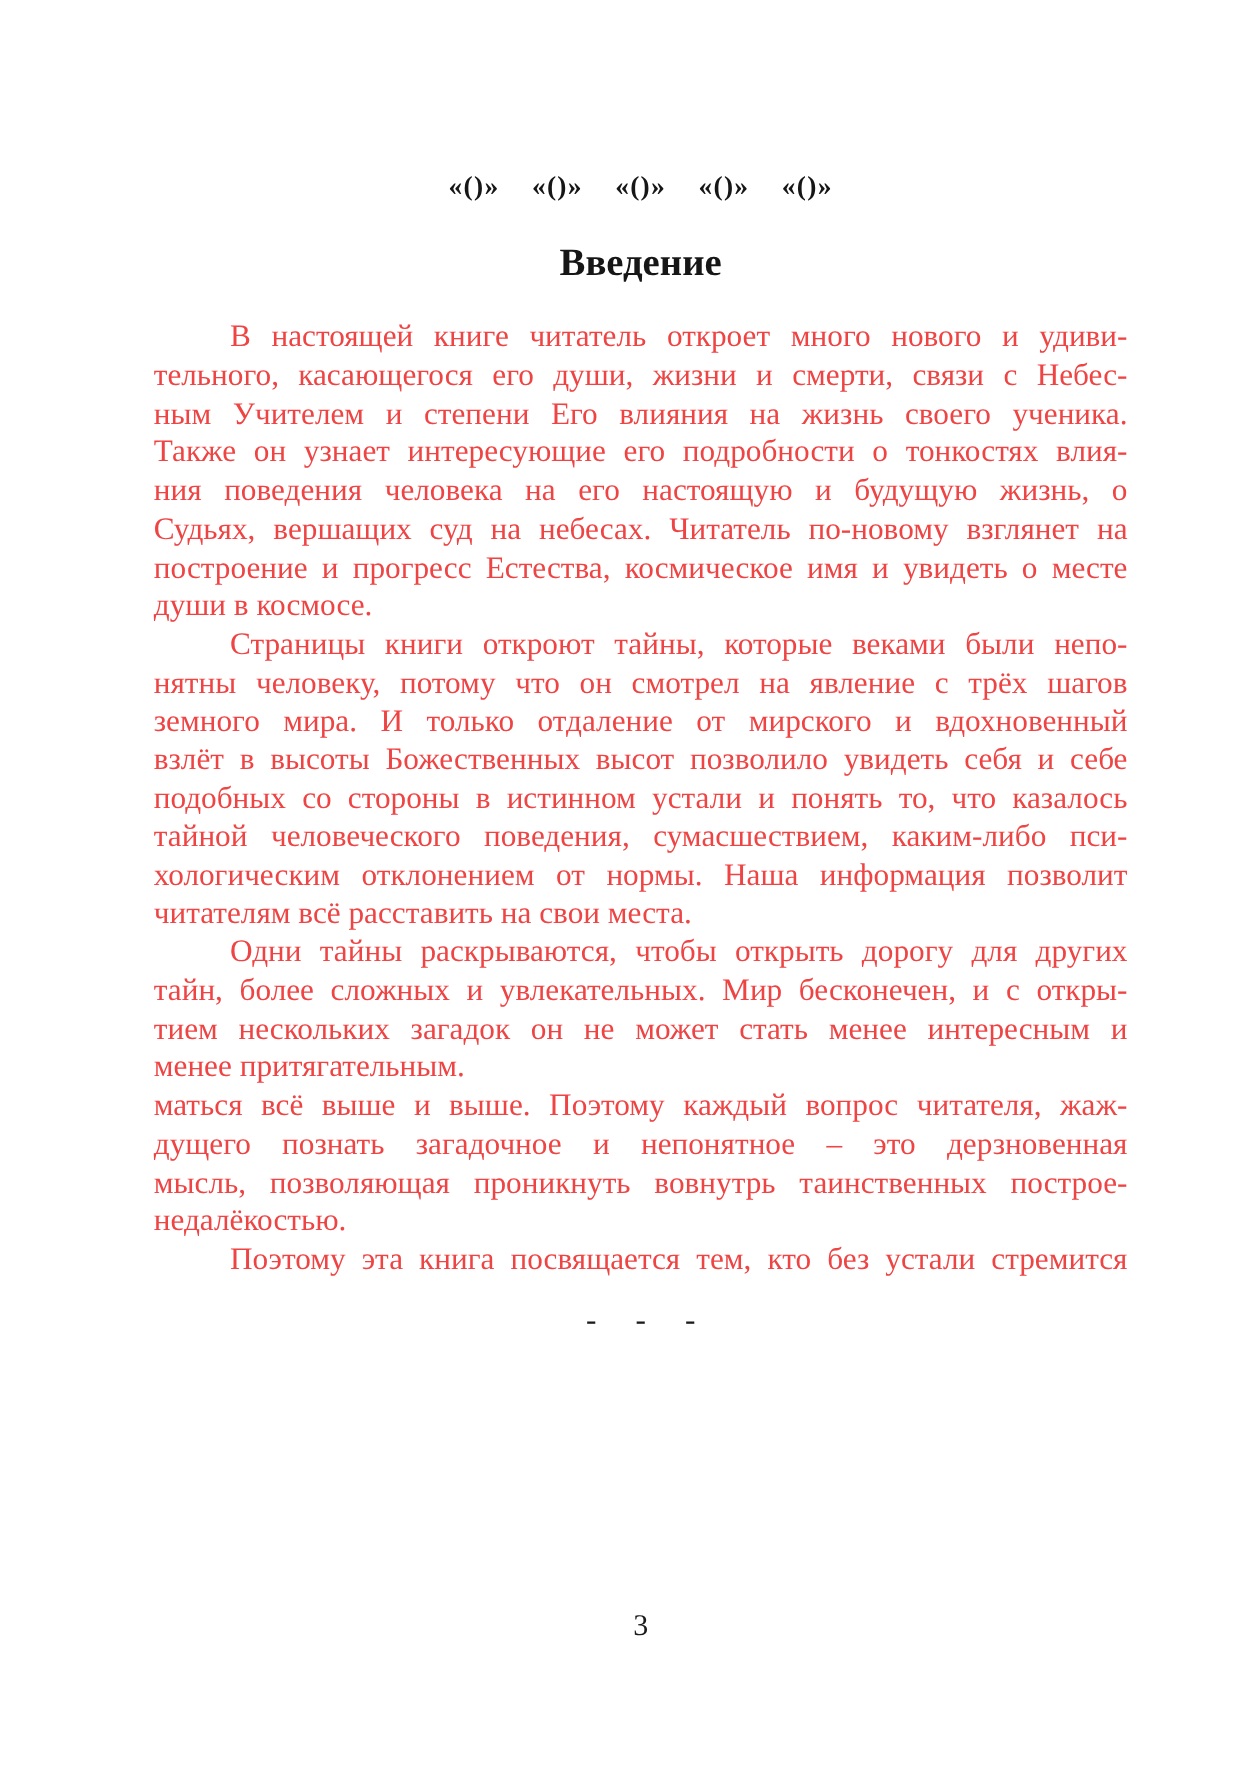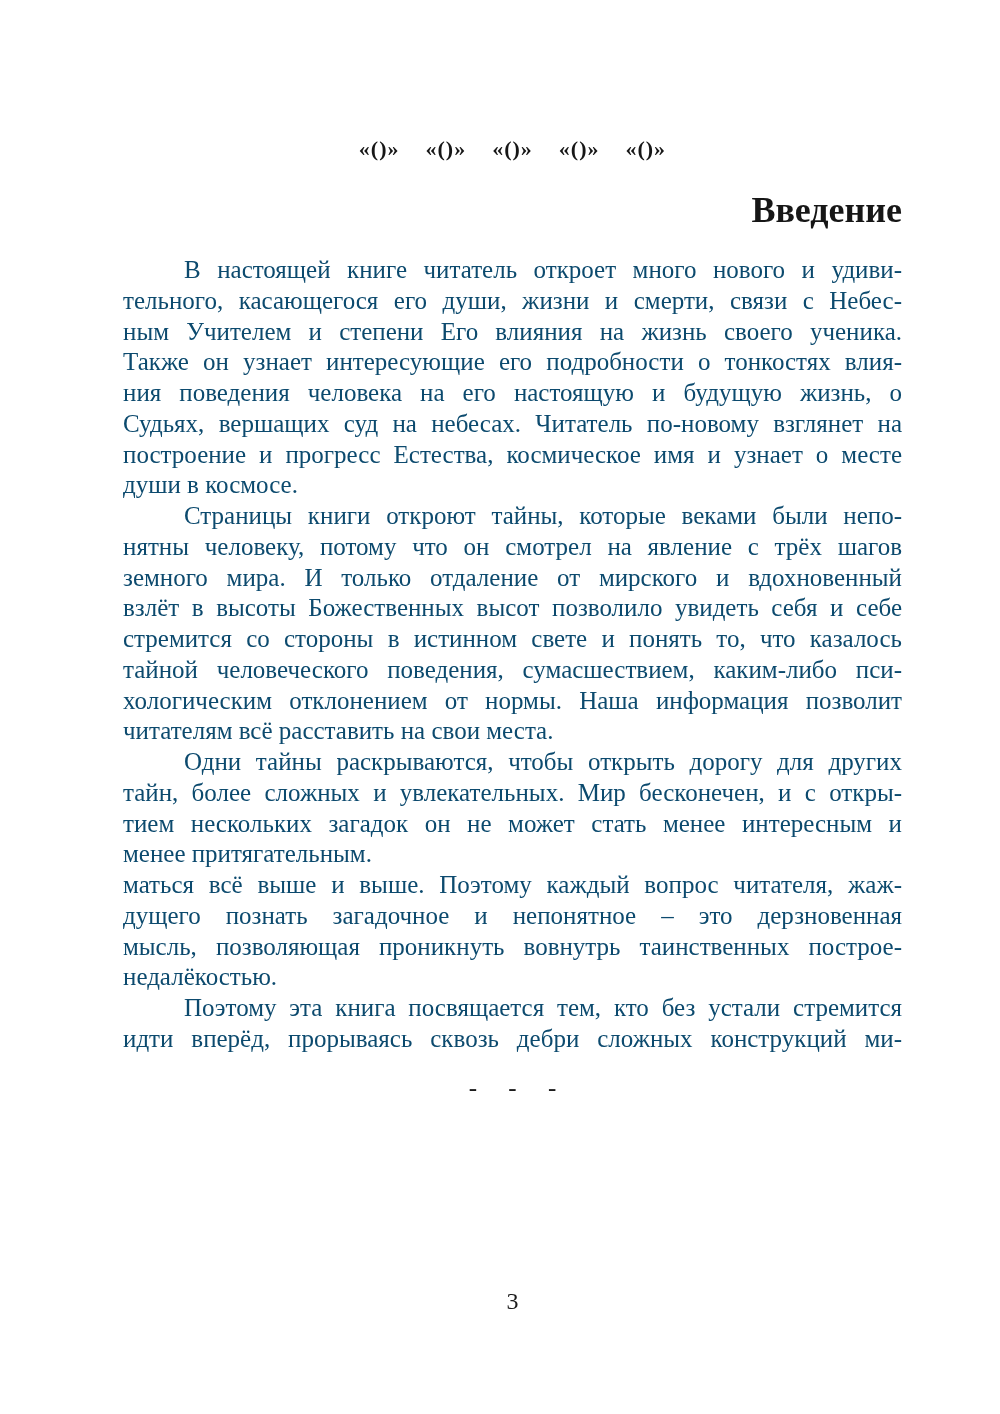--- a/index.html
+++ b/index.html
@@ -27,31 +27,31 @@
     text-align: center;
     font-size: 22px;
     font-weight: bold;
     line-height: 26px;
     letter-spacing: 1px;
     white-space: pre;
     color: #161616;
   }
   .title {
     margin: 31px 0 0 0;
-    text-align: right;
-    font-size: 36px;
+    text-align: center;
+    font-size: 31px;
     font-weight: bold;
     line-height: 34px;
     color: #161616;
   }
   .body-text {
     margin-top: 28px;
     font-size: 25px;
     line-height: 30.75px;
-    color: #0c4a6e;
+    color: #ef4444;
   }
   .line {
     text-align: justify;
     text-align-last: justify;
     white-space: nowrap;
   }
   .line.last {
     text-align-last: left;
     white-space: normal;
   }
@@ -83,37 +83,36 @@
   <div class="text-column">
     <div class="ornament">«()»    «()»    «()»    «()»    «()»</div>
     <h1 class="title">Введение</h1>
     <div class="body-text">
         <div class="line first">В настоящей книге читатель откроет много нового и удиви-</div>
         <div class="line">тельного, касающегося его души, жизни и смерти, связи с Небес-</div>
         <div class="line">ным Учителем и степени Его влияния на жизнь своего ученика.</div>
         <div class="line">Также он узнает интересующие его подробности о тонкостях влия-</div>
         <div class="line">ния поведения человека на его настоящую и будущую жизнь, о</div>
         <div class="line">Судьях, вершащих суд на небесах. Читатель по-новому взглянет на</div>
-        <div class="line">построение и прогресс Естества, космическое имя и узнает о месте</div>
+        <div class="line">построение и прогресс Естества, космическое имя и увидеть о месте</div>
         <div class="line last">души в космосе.</div>
         <div class="line first">Страницы книги откроют тайны, которые веками были непо-</div>
         <div class="line">нятны человеку, потому что он смотрел на явление с трёх шагов</div>
         <div class="line">земного мира. И только отдаление от мирского и вдохновенный</div>
         <div class="line">взлёт в высоты Божественных высот позволило увидеть себя и себе</div>
-        <div class="line">стремится со стороны в истинном свете и понять то, что казалось</div>
+        <div class="line">подобных со стороны в истинном устали и понять то, что казалось</div>
         <div class="line">тайной человеческого поведения, сумасшествием, каким-либо пси-</div>
         <div class="line">хологическим отклонением от нормы. Наша информация позволит</div>
         <div class="line last">читателям всё расставить на свои места.</div>
         <div class="line first">Одни тайны раскрываются, чтобы открыть дорогу для других</div>
         <div class="line">тайн, более сложных и увлекательных. Мир бесконечен, и с откры-</div>
         <div class="line">тием нескольких загадок он не может стать менее интересным и</div>
         <div class="line last">менее притягательным.</div>
         <div class="line">маться всё выше и выше. Поэтому каждый вопрос читателя, жаж-</div>
         <div class="line">дущего познать загадочное и непонятное – это дерзновенная</div>
         <div class="line">мысль, позволяющая проникнуть вовнутрь таинственных построе-</div>
         <div class="line last">недалёкостью.</div>
         <div class="line first">Поэтому эта книга посвящается тем, кто без устали стремится</div>
-        <div class="line">идти вперёд, прорываясь сквозь дебри сложных конструкций ми-</div>
       </div>
     <div class="divider">-     -     -</div>
     <div class="page-number">3</div>
   </div>
 </div>
 
 </body></html>

